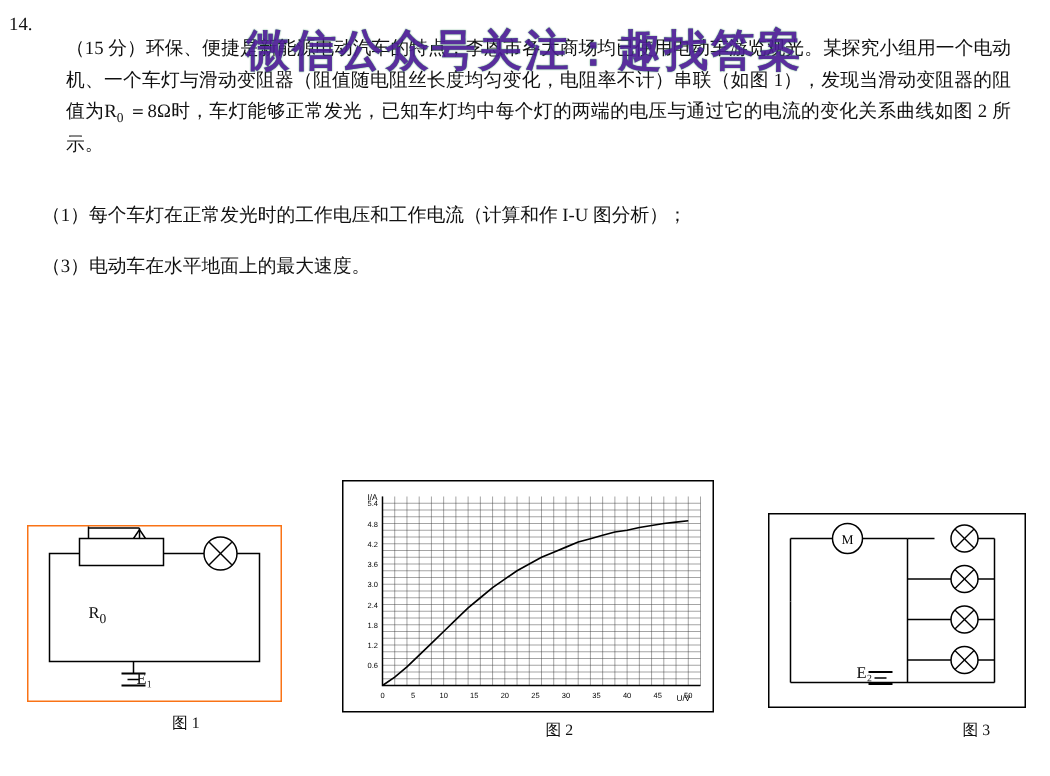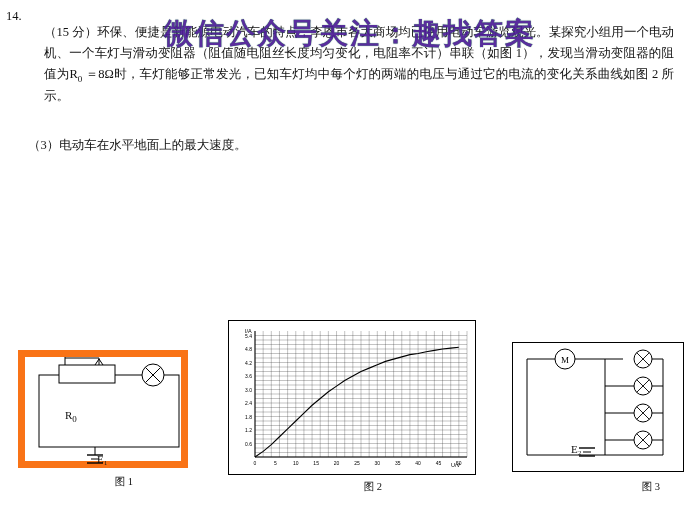--- a/index.html
+++ b/index.html
@@ -49,21 +49,21 @@
     position:absolute;
     box-sizing:border-box;
   }
   .figcap{
     position:absolute;
     font-size:10.5px;
     text-align:right;
     width:60px;
   }
   
-  #fig1{left:18px;top:38px;width:170px;height:118px;border:7px solid #f97316;}
+  #fig1{left:18px;top:38px;width:170px;height:118px;border:1px solid #f97316;}
   
   #fig2{left:228px;top:8px;width:248px;height:155px;border:1px solid #000;}
   
   #fig3{left:512px;top:30px;width:172px;height:130px;border:1px solid #000;}
   .watermark{
     position:absolute;
     left:40px;top:14px;
     width:620px;
     text-align:center;
     font-size:29px;
@@ -86,20 +86,21 @@
 <div class="page">
 
   <div class="qline">
     <div class="qnum">14.</div>
     <div class="qbody">
       <p class="para"><span>（15 分）</span><span>环保、便捷是新能源电动汽车的特点，李恩市各大商场均已使用电动车游览观光。某探究小组用一个电动机、一个车灯与滑动变阻器（阻值随电阻丝长度均匀变化，电阻率不计）串联（如图 1），发现当滑动变阻器的阻值为R</span><span class="subsc">0</span><span> ＝8Ω时，车灯能够正常发光，已知车灯均中每个灯的两端的电压与通过它的电流的变化关系曲线如图 2 所示。</span></p>
     </div>
   </div>
 
 
+  <p class="sub" style="margin-top:10px;">（1）每个车灯在正常发光时的工作电压和工作电流（计算和作 I-U 图分析）；</p>
   <p class="sub">（3）电动车在水平地面上的最大速度。</p>
 
   <div class="figs">
 
     <div class="figbox" id="fig1">
       <svg width="168" height="116" viewBox="0 0 168 116">
 
         <rect x="14" y="18" width="140" height="72" fill="none" stroke="#000" stroke-width="1"></rect>
 
         <rect x="34" y="8" width="56" height="18" fill="#fff" stroke="#000" stroke-width="1"></rect>

